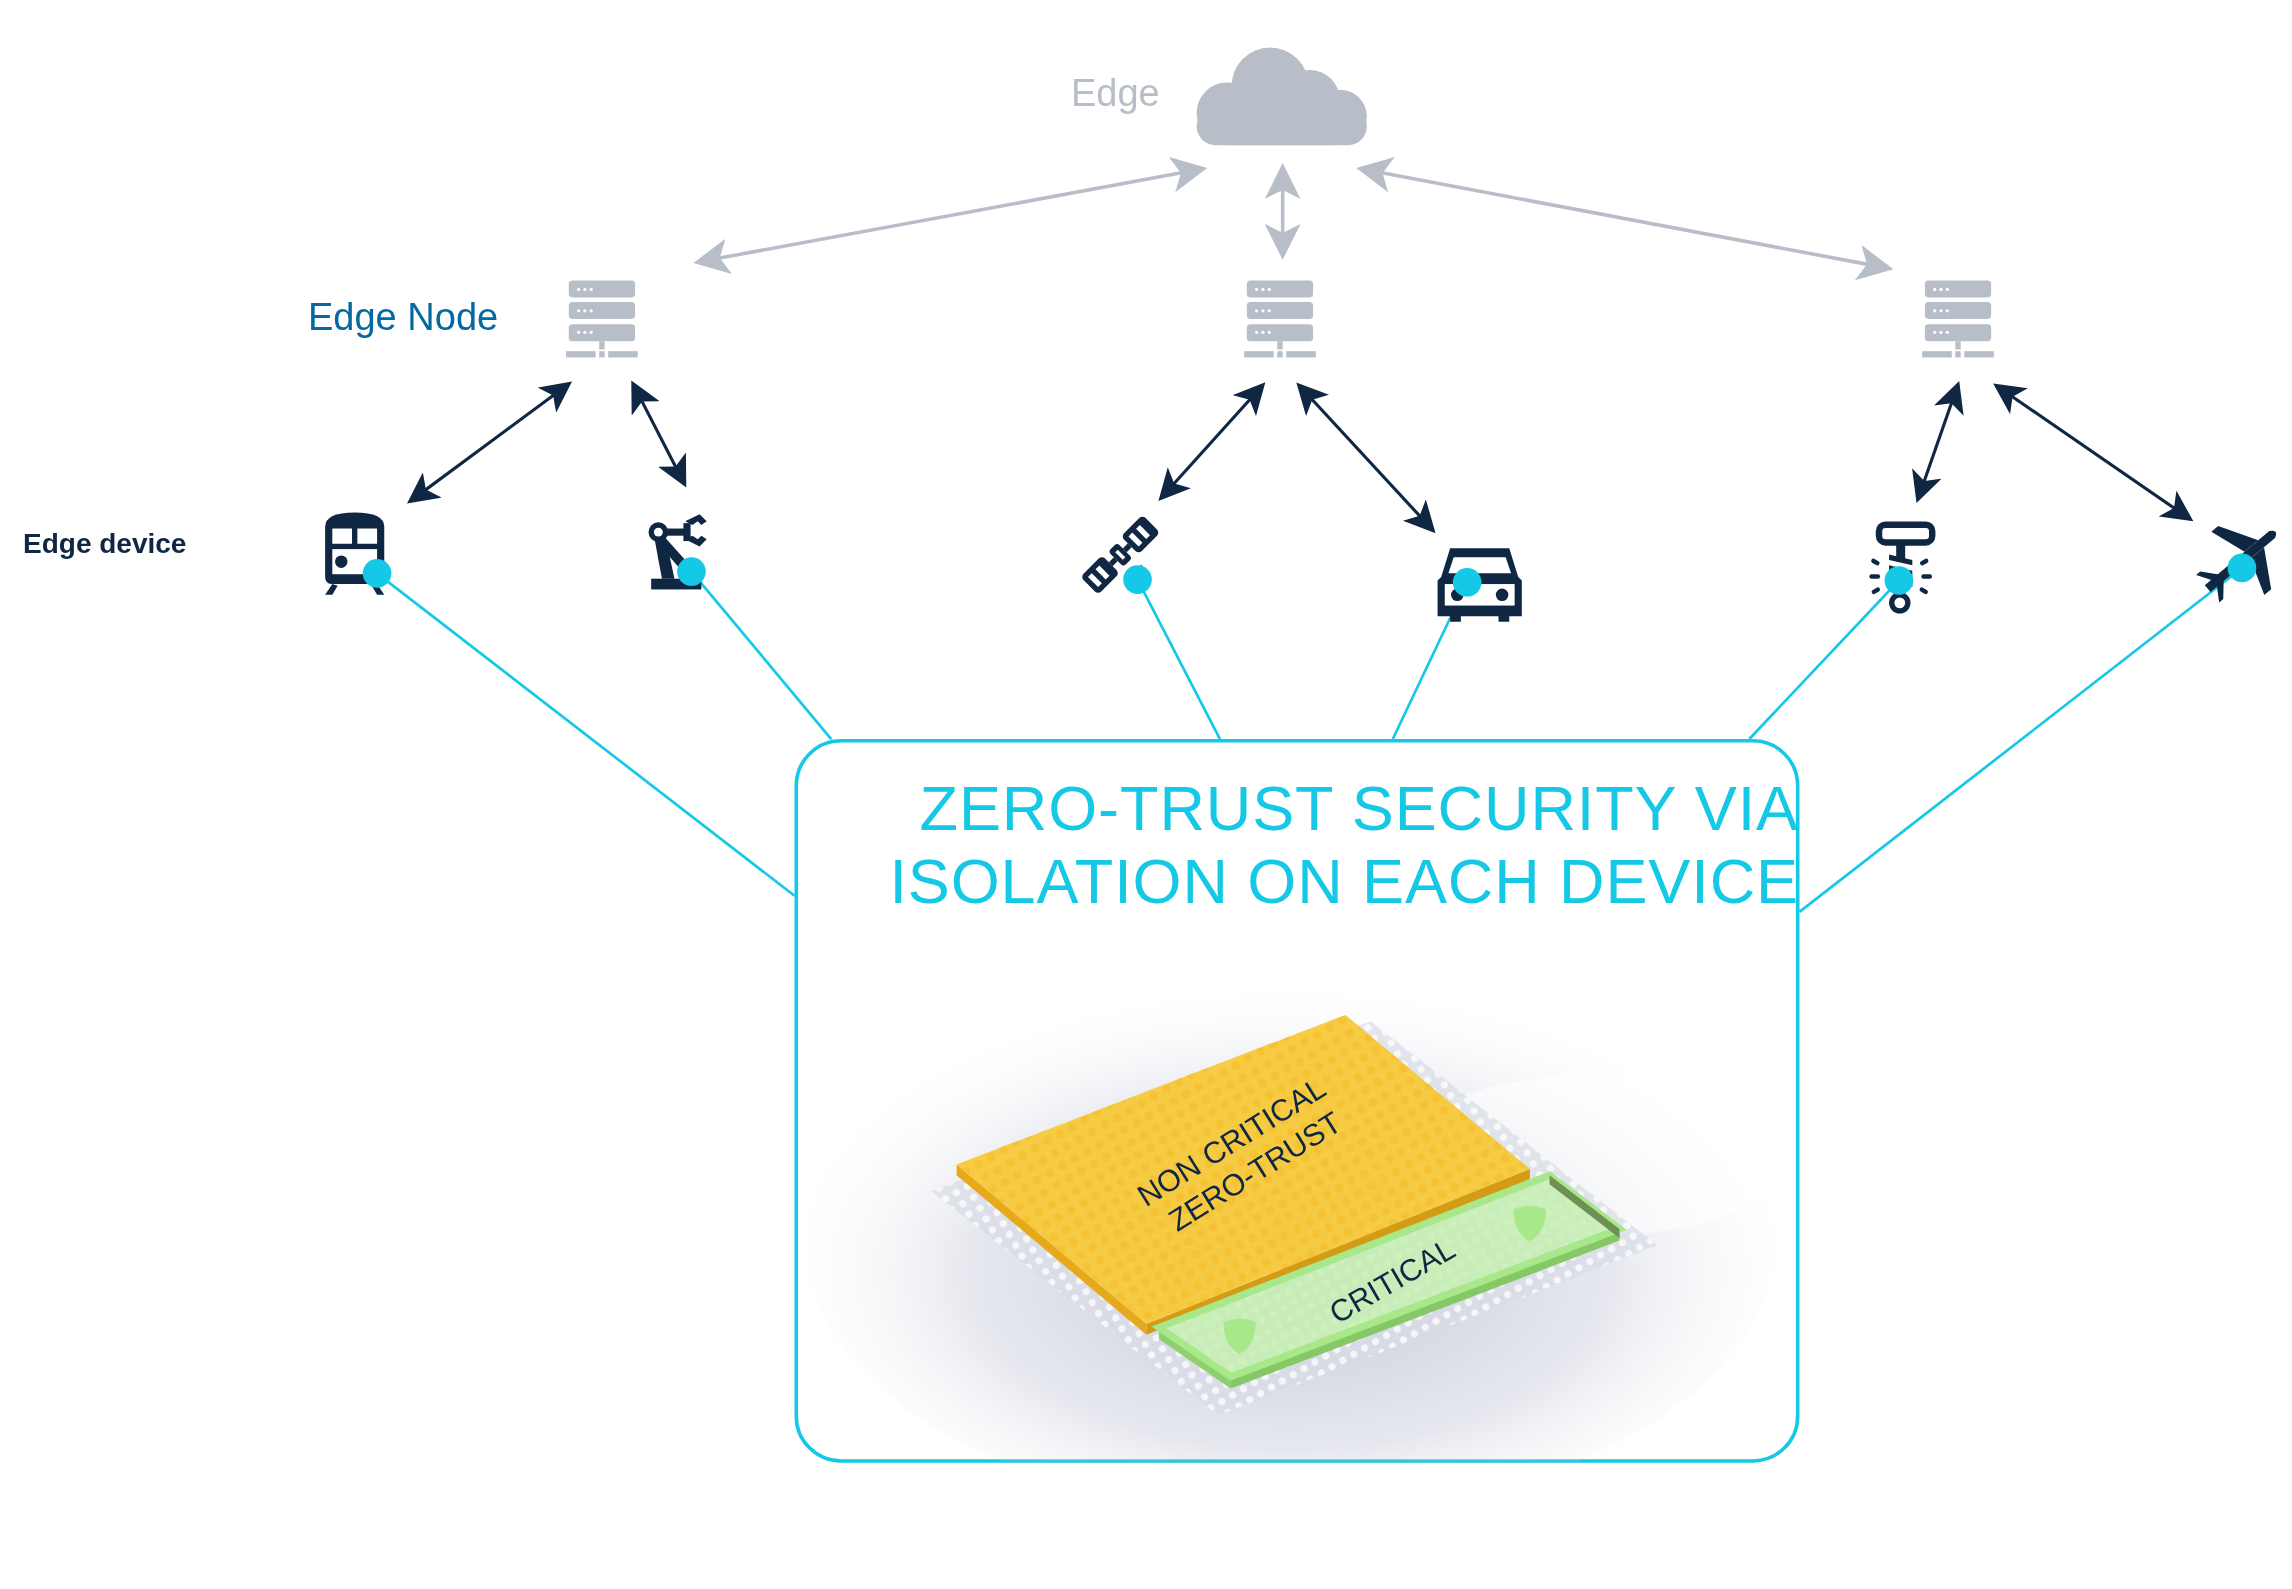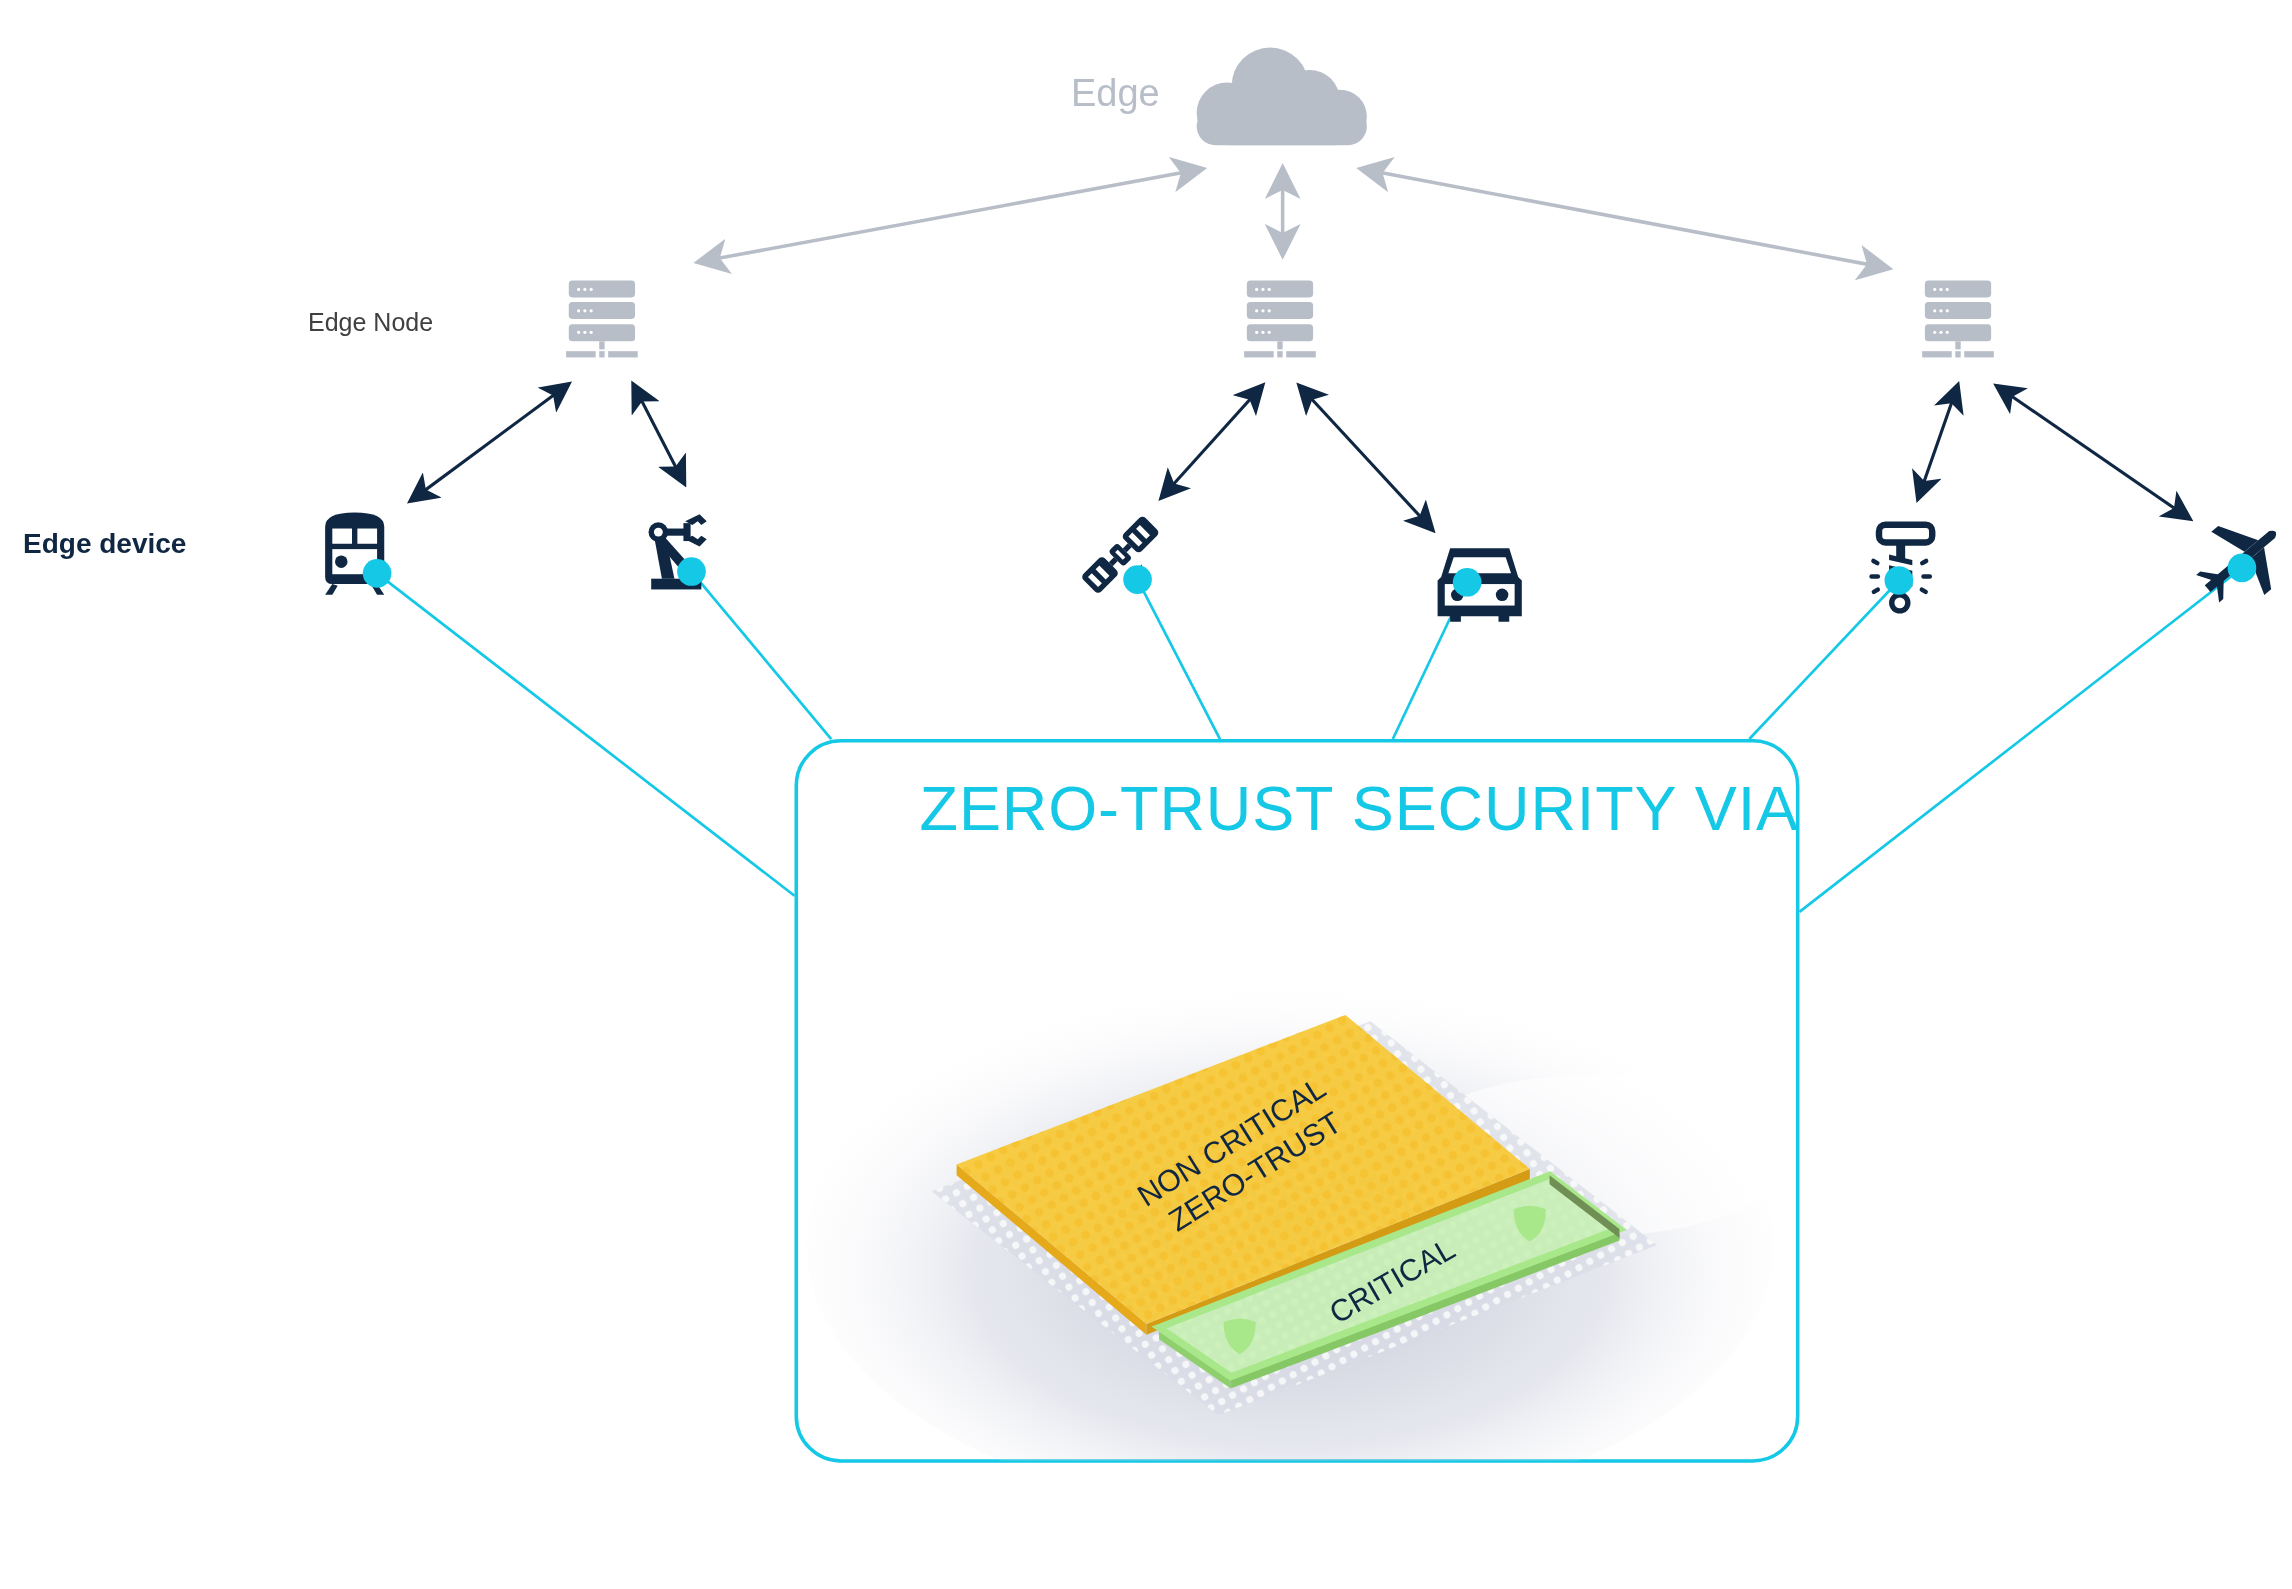--- a/index.html
+++ b/index.html
@@ -1,20 +1,20 @@
 <!DOCTYPE html>
 <html style="font-size:14.3px"><head>
 <meta charset="utf-8">
 <style>
   html,body{margin:0;padding:0;background:#ffffff;}
   body{width:2293px;height:1590px;position:relative;overflow:hidden;font-family:"Liberation Sans","DejaVu Sans",sans-serif;}
   #stage{position:absolute;left:0;top:0;width:2293px;height:1590px;}
   .lbl{position:absolute;white-space:nowrap;}
   .cloud-label{left:1071px;top:72px;font-size:38px;color:#b8bec8;}
-  .edge-node-label{left:308px;top:296px;font-size:25px;color:#404040;margin-top:12px;}
+  .edge-node-label{left:308px;top:296px;font-size:38px;color:#0369a1;}
   .edge-device-label{left:23px;top:528px;font-size:28px;color:#0f2742;font-weight:bold;}
   .title{position:absolute;left:794px;width:1005px;top:772px;text-align:right;color:#14c8e6;font-size:63px;line-height:73px;letter-spacing:0.9px;font-family:"Liberation Sans",sans-serif;}
   .chip-text{font-family:"Liberation Sans",sans-serif;fill:#0f2742;font-size:34px;}
 </style>
 </head>
 <body>
 
 <div id="stage">
 <svg width="2293" height="1590" viewBox="0 0 2560 1775" xmlns="http://www.w3.org/2000/svg">
   <defs>
@@ -203,15 +203,16 @@
     </g>
   </g>
 </svg>
 
 <div class="lbl cloud-label">Edge</div>
 <div class="lbl edge-node-label">Edge Node</div>
 <div class="lbl edge-device-label">Edge device</div>
 
 <div class="title">
   <div>ZERO-TRUST SECURITY VIA</div>
+  <div>ISOLATION ON EACH DEVICE</div>
 </div>
 </div>
 
 
 </body></html>

